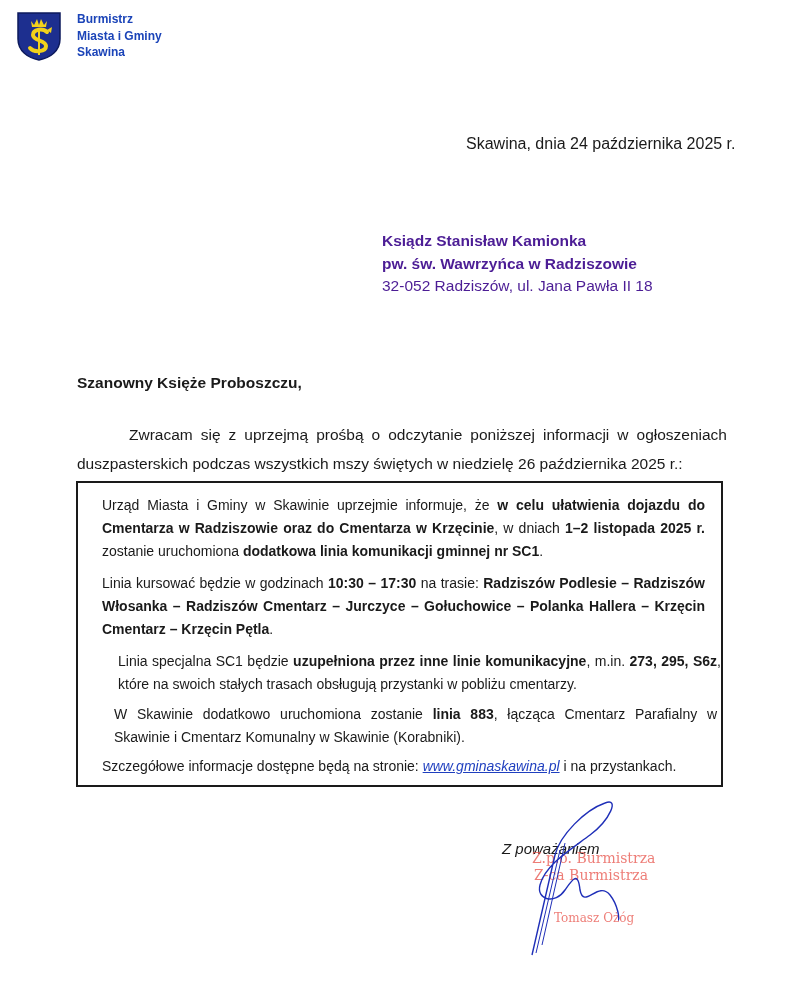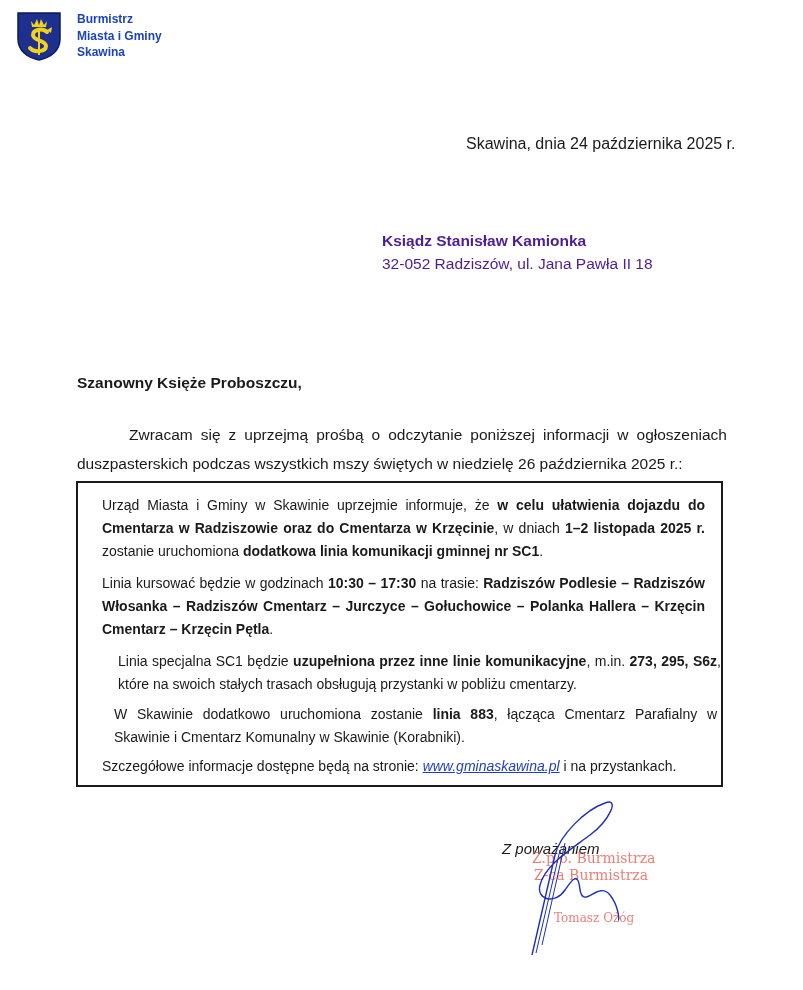--- a/index.html
+++ b/index.html
@@ -78,20 +78,21 @@
 <div class="org">
   <div>Burmistrz</div>
   <div>Miasta i Gminy</div>
   <div>Skawina</div>
 </div>
 
 <div class="date">Skawina, dnia 24 października 2025 r.</div>
 
 <div class="addressee">
   <div class="b">Ksiądz Stanisław Kamionka</div>
+  <div class="b">pw. św. Wawrzyńca w Radziszowie</div>
   <div>32-052 Radziszów, ul. Jana Pawła II 18</div>
 </div>
 
 <div class="salutation">Szanowny Księże Proboszczu,</div>
 
 <div class="intro"><span class="indent"></span><span>Zwracam się z uprzejmą prośbą o odczytanie poniższej informacji w ogłoszeniach duszpasterskich podczas wszystkich mszy świętych w niedzielę 26 października 2025 r.:</span></div>
 
 <div class="box">
   <div class="p p1"><span>Urząd Miasta i Gminy w Skawinie uprzejmie informuje, że </span><b>w celu ułatwienia dojazdu do Cmentarza w Radziszowie oraz do Cmentarza w Krzęcinie</b><span>, w dniach </span><b>1–2 listopada 2025 r.</b><span> zostanie uruchomiona </span><b>dodatkowa linia komunikacji gminnej nr SC1</b><span>.</span></div>
 

